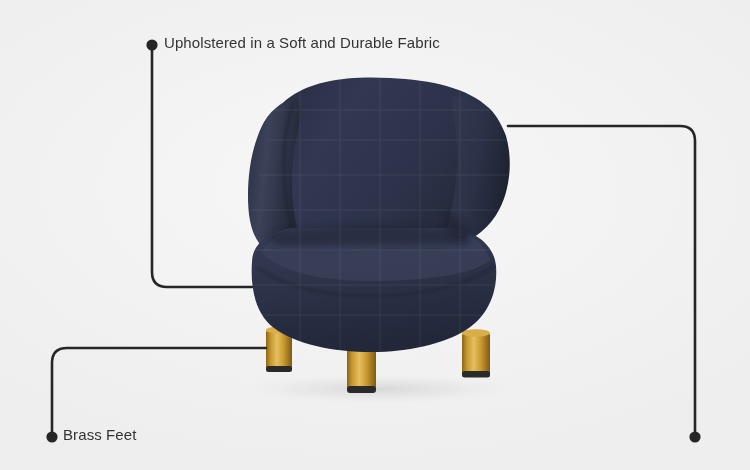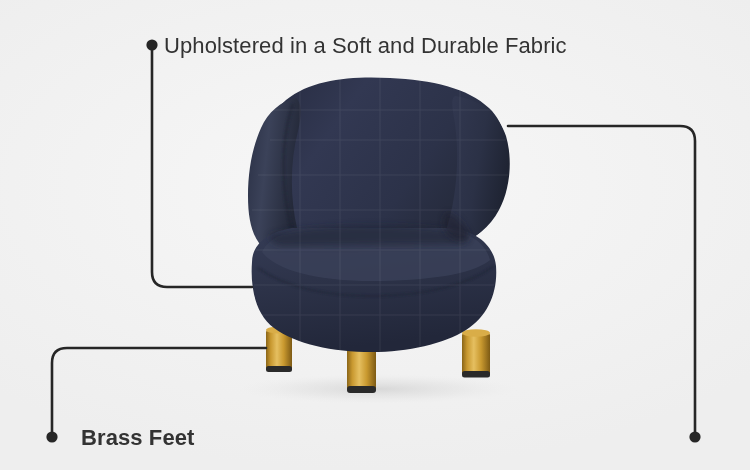--- a/index.html
+++ b/index.html
@@ -33,29 +33,29 @@
     position: absolute;
     left: 0;
     top: 0;
     width: 750px;
     height: 470px;
     z-index: 3;
   }
   .label {
     position: absolute;
     z-index: 7;
-    font-size: 22px;
+    font-size: 15px;
     font-weight: 400;
     letter-spacing: 0.1px;
     color: #333333;
     white-space: nowrap;
     line-height: 1;
   }
   #label-fabric  { left: 164px; top: 35px; }
-  #label-feet    { left: 81px;  top: 427px; font-weight: bold; }
+  #label-feet    { left: 63px;  top: 427px; }
   #label-arms    { left: 296px; top: 427px; }
 </style>
 </head>
 <body>
 
 <div id="stage">
 
   <div id="bg-gradient"></div>
 
   <svg id="chair-svg" viewBox="0 0 750 470">

